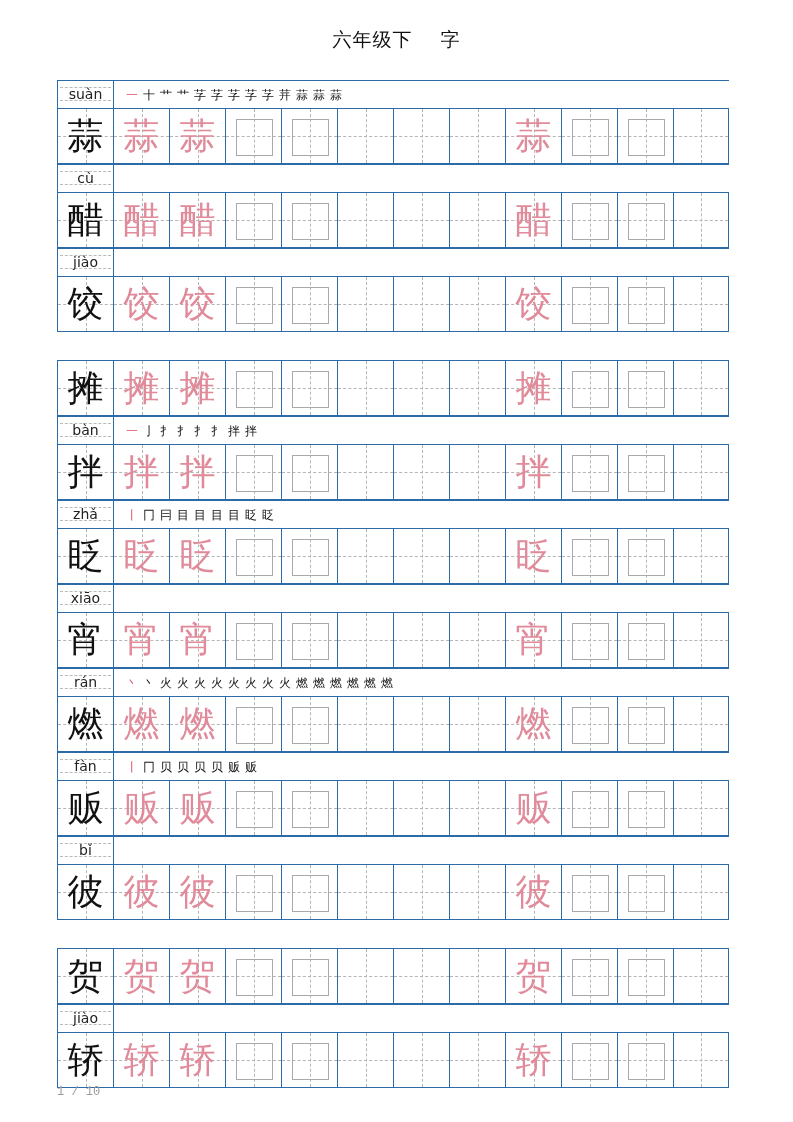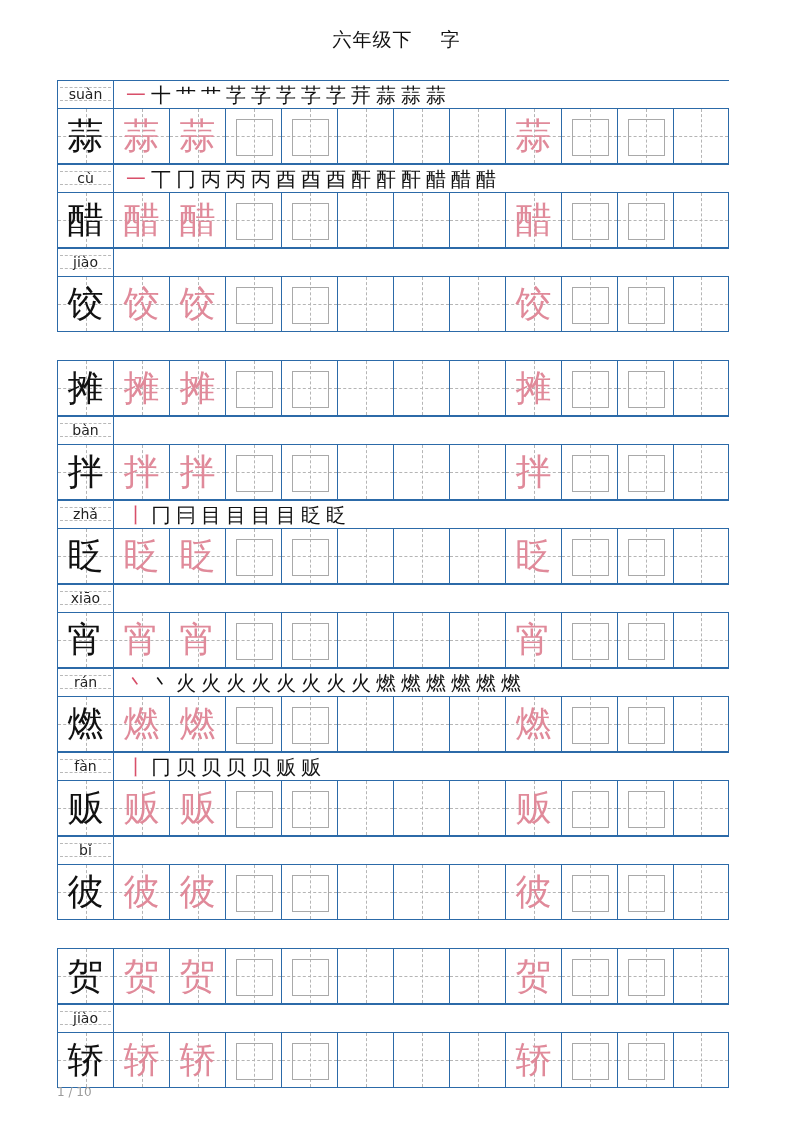--- a/index.html
+++ b/index.html
@@ -13,41 +13,41 @@
   .py-row { position:absolute; left:0; top:0; width:672px; height:28px; box-sizing:border-box;
             border-left:1.5px solid #2c6aa8; border-top:1.5px solid #2c6aa8; }
   .py-label { position:absolute; left:0; top:0; width:56px; height:27px; box-sizing:border-box;
               border-right:1.5px solid #2c6aa8; font-size:14px; color:#222; text-align:center;
               line-height:27px; }
   .py-label::before, .py-label::after { content:""; position:absolute; left:2px; right:2px;
               border-top:1px dashed #b9b9b9; }
   .py-label::before { top:6px; }
   .py-label::after { top:19px; }
   .py-label span { position:relative; z-index:1; background:transparent; }
-  .strokes { position:absolute; left:68px; top:2px; font-size:20px; color:#111;
+  .strokes { position:absolute; left:68px; top:2px; font-size:12px; color:#111;
              letter-spacing:2px; white-space:nowrap; line-height:24px; }
   .strokes .s { display:inline-block; margin-right:3px; }
   .strokes .s.red { color:#d8506a; }
   .char-row { position:absolute; left:0; top:28px; width:672px; height:56px; display:flex;
               box-sizing:border-box; }
   .cell { position:relative; width:56px; height:56px; box-sizing:border-box;
           border-left:1.5px solid #2c6aa8; border-top:1.5px solid #2c6aa8;
           border-bottom:1.5px solid #2c6aa8; }
   .cell:last-child { border-right:1.5px solid #2c6aa8; }
   .cell::before { content:""; position:absolute; left:50%; top:0; bottom:0;
                   border-left:1px dashed #b5b5b5; }
   .cell::after { content:""; position:absolute; top:50%; left:0; right:0;
                  border-top:1px dashed #b5b5b5; }
   .cell .ch { position:absolute; left:0; top:0; width:100%; height:100%; z-index:2;
               font-family:"DejaVu Serif", serif; font-size:36px; line-height:54px; text-align:center; }
   .cell .ch.black { color:#111; }
   .cell .ch.trace { color:#e08a9a; }
   .cell .inner { position:absolute; left:10px; top:10px; width:35px; height:35px;
                  border:1px solid #a9a9a9; z-index:1; }
-  .footer { position:absolute; left:57px; top:1085px; font-size:12px; color:#9a9a9a; }
+  .footer { position:absolute; left:57px; top:1085px; font-size:12px; color:#9a9a9a;font-family:Liberation Mono, monospace; }
 </style>
 </head>
 <body>
 
 <div class="title">
   <span>六年级下</span><span class="gap"></span><span>字</span>
 </div>
 
 <div class="sheet" id="sheet">
     <div class="block">
@@ -82,21 +82,20 @@
         </div>
         <div class="cell">
           <div class="inner"></div>
         </div>
         <div class="cell"></div>
       </div>
     </div>
     <div class="block">
       <div class="py-row">
         <div class="py-label"><span>cù</span></div>
-        <div class="strokes"><span class="s red">一</span><span class="s">丅</span><span class="s">冂</span><span class="s">丙</span><span class="s">丙</span><span class="s">丙</span><span class="s">酉</span><span class="s">酉</span><span class="s">酉</span><span class="s">酐</span><span class="s">酐</span><span class="s">酐</span><span class="s">醋</span><span class="s">醋</span><span class="s">醋</span></div>
       </div>
       <div class="char-row">
         <div class="cell">
           <div class="ch black">醋</div>
         </div>
         <div class="cell">
           <div class="ch trace">醋</div>
         </div>
         <div class="cell">
           <div class="ch trace">醋</div>
@@ -185,20 +184,21 @@
         </div>
         <div class="cell">
           <div class="inner"></div>
         </div>
         <div class="cell"></div>
       </div>
     </div>
     <div class="block">
       <div class="py-row">
         <div class="py-label"><span>bàn</span></div>
+        <div class="strokes"><span class="s red">一</span><span class="s">亅</span><span class="s">扌</span><span class="s">扌</span><span class="s">扌</span><span class="s">扌</span><span class="s">拌</span><span class="s">拌</span></div>
       </div>
       <div class="char-row">
         <div class="cell">
           <div class="ch black">拌</div>
         </div>
         <div class="cell">
           <div class="ch trace">拌</div>
         </div>
         <div class="cell">
           <div class="ch trace">拌</div>

